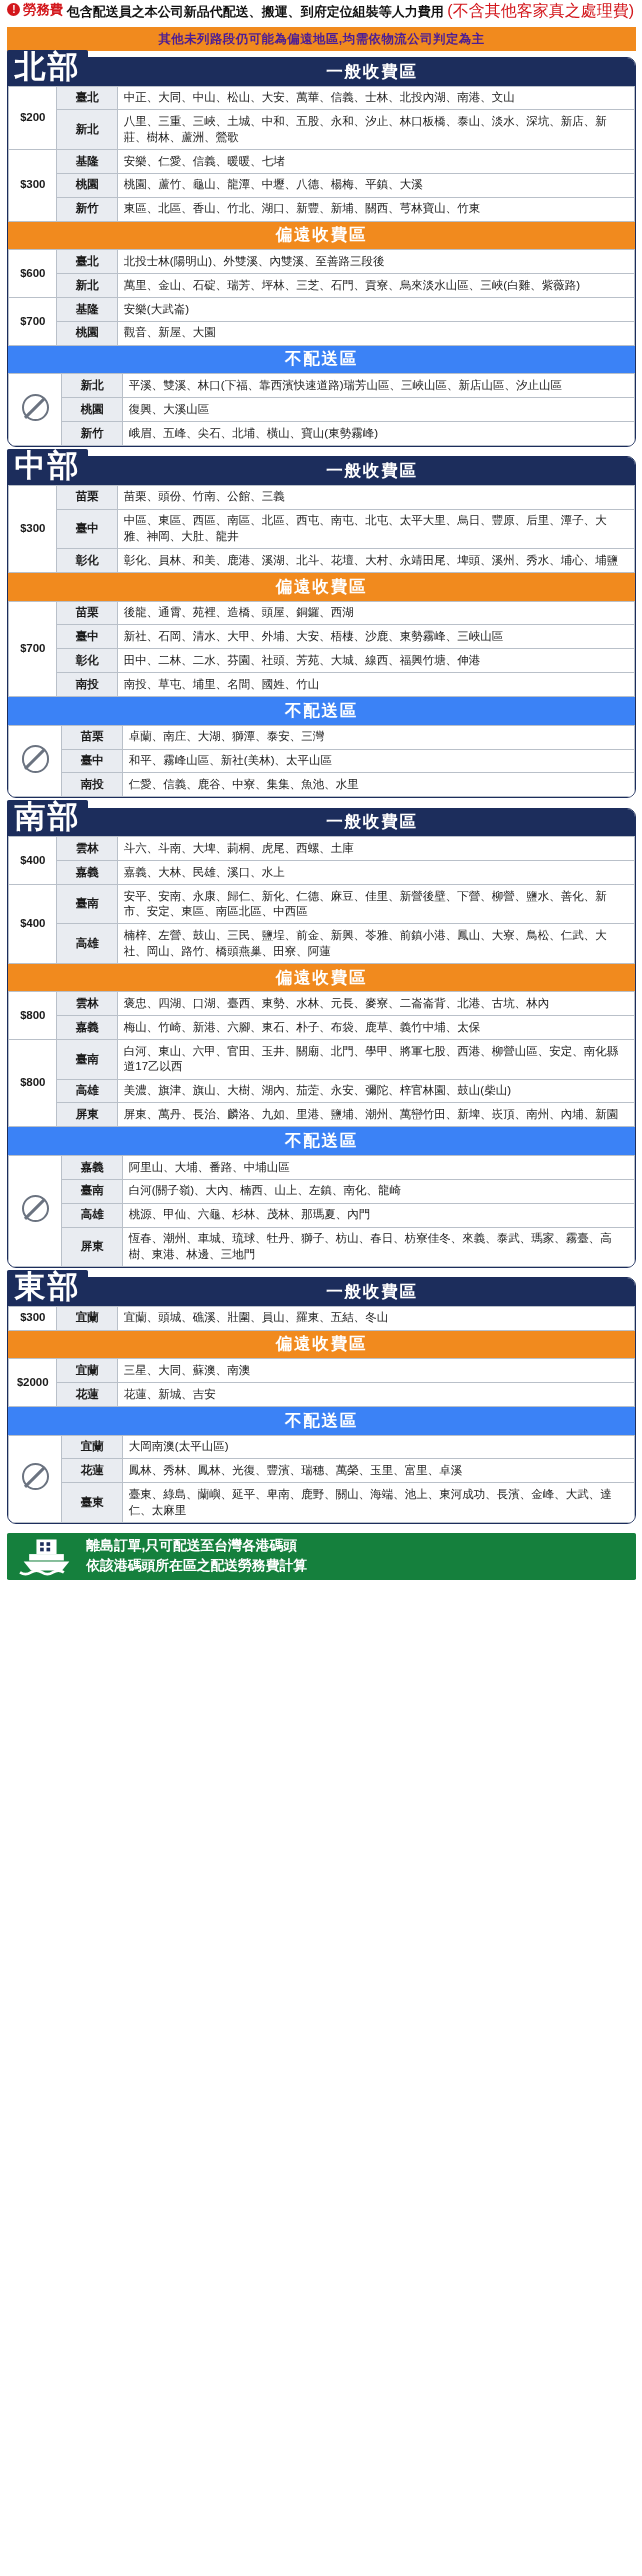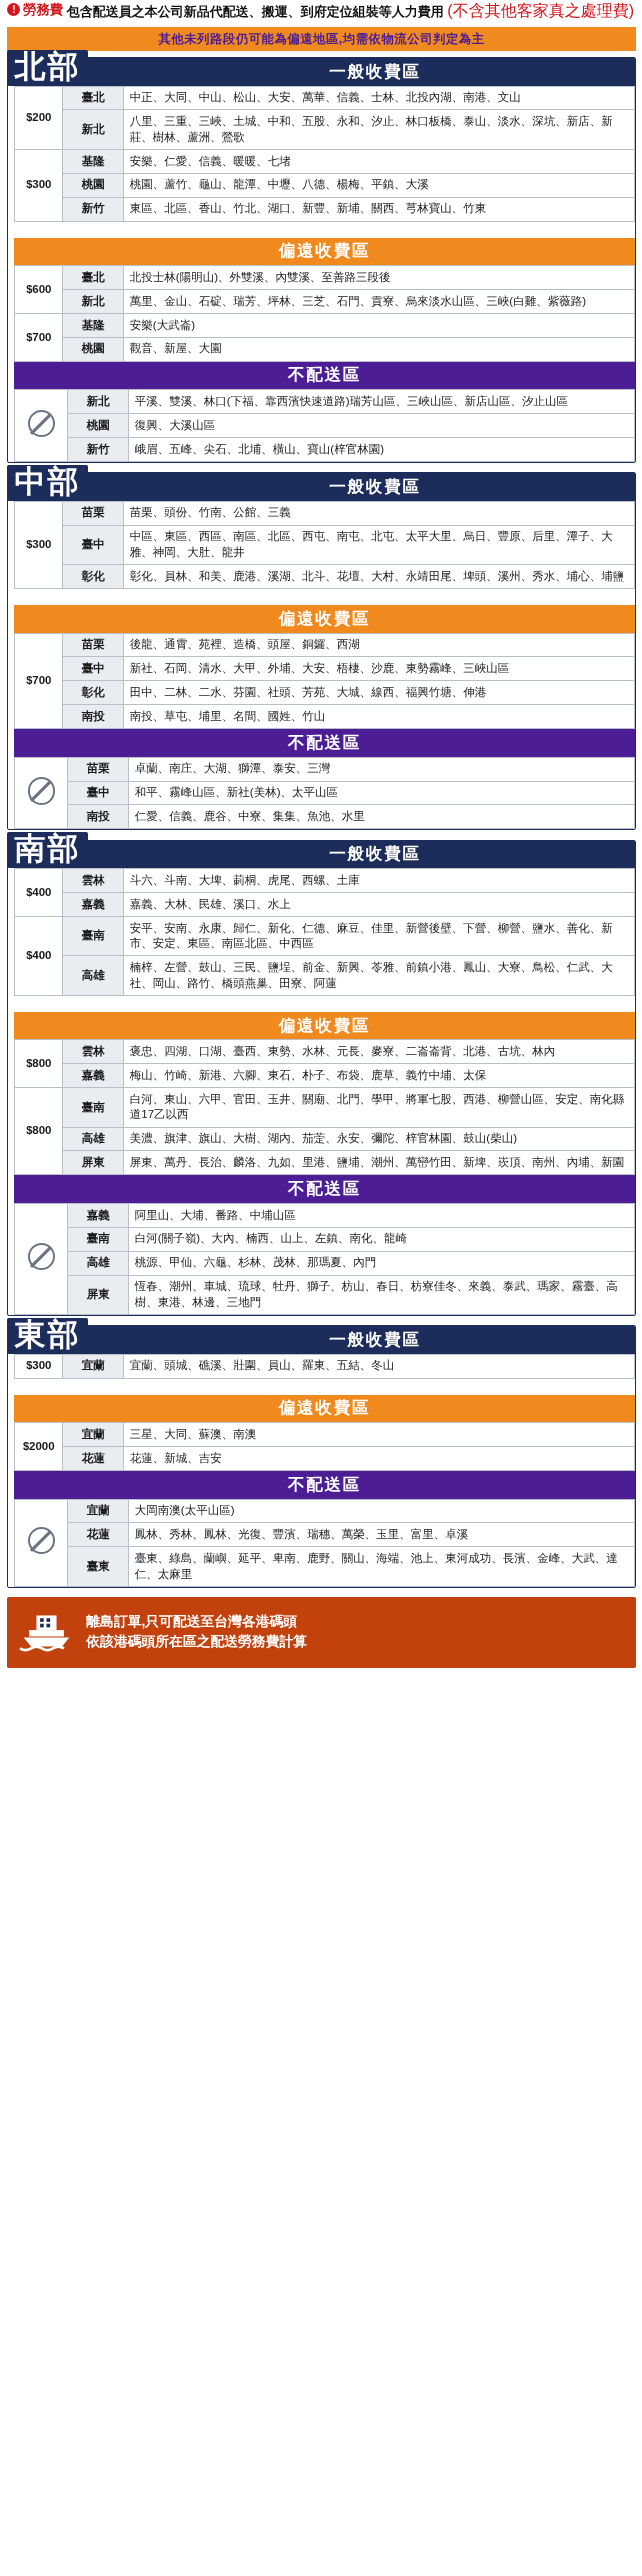--- a/index.html
+++ b/index.html
@@ -91,42 +91,40 @@
     font-weight: bold;
     color: #ffffff;
     background: #1c2d5c;
     padding: 0.9px 7.3px 2.8px 7.3px;
     letter-spacing: 1.8px;
     line-height: 1.05;
     border-radius: 1.8px;
   }
   .region-body {
     border: 1.8px solid #1c2d5c;
-    border-radius: 2px;
+    border-radius: 9px;
     overflow: hidden;
-    padding-left: 6px;
   }
   .sec-head {
     background: #1c2d5c;
     color: #ffffff;
     font-size: 16.5px;
     font-weight: bold;
     text-align: center;
     padding: 2.8px 0;
     letter-spacing: 1.8px;
   }
   .sec-head.first {
     padding-left: 101px; 
   }
   .sec-head.remote {
     background: #f18a1e;
-    margin-top: 16px;
   }
   .sec-head.nodeliver {
-    background: #4c1d95;
+    background: #3b82f6;
   }
 
   table.rows {
     width: 100%;
     border-collapse: collapse;
     table-layout: fixed;
   }
   table.rows td {
     border: 0.9px solid #b9c0c9;
     vertical-align: middle;
@@ -174,26 +172,26 @@
     position: absolute;
     left: 50%; top: -1.8px;
     width: 2.8px; height: 27.6px;
     background: #6b7380;
     transform: translateX(-50%) rotate(45deg);
   }
 
   
   .footer {
     margin: 5.5px 7.3px 0 7.3px;
-    background: #c2410c;
+    background: #15803d;
     color: #ffffff;
     border-radius: 1.8px;
     display: flex;
     align-items: center;
-    padding: 13px 11px;
+    padding: 1px 11px;
     gap: 11px;
   }
   .footer-icon {
     flex: 0 0 auto;
   }
   .footer-text {
     font-size: 13.8px;
     font-weight: bold;
     line-height: 1.5;
     text-align: left;
@@ -279,21 +277,21 @@
                 <td rowspan="3" class="noicon"><span class="nodel-icon"></span></td>
                 <td class="city">新北</td>
                 <td class="areas">平溪、雙溪、林口(下福、靠西濱快速道路)瑞芳山區、三峽山區、新店山區、汐止山區</td>
               </tr>
               <tr>
                 <td class="city">桃園</td>
                 <td class="areas">復興、大溪山區</td>
               </tr>
               <tr>
                 <td class="city">新竹</td>
-                <td class="areas">峨眉、五峰、尖石、北埔、橫山、寶山(梓官林園)</td>
+                <td class="areas">峨眉、五峰、尖石、北埔、橫山、寶山(東勢霧峰)</td>
               </tr>
             </tbody>
           </table>
         </div>
       </div>
       <div class="region">
         <div class="region-label">中部</div>
         <div class="region-body">
           <div class="sec-head first">一般收費區</div>
           <table class="rows">

